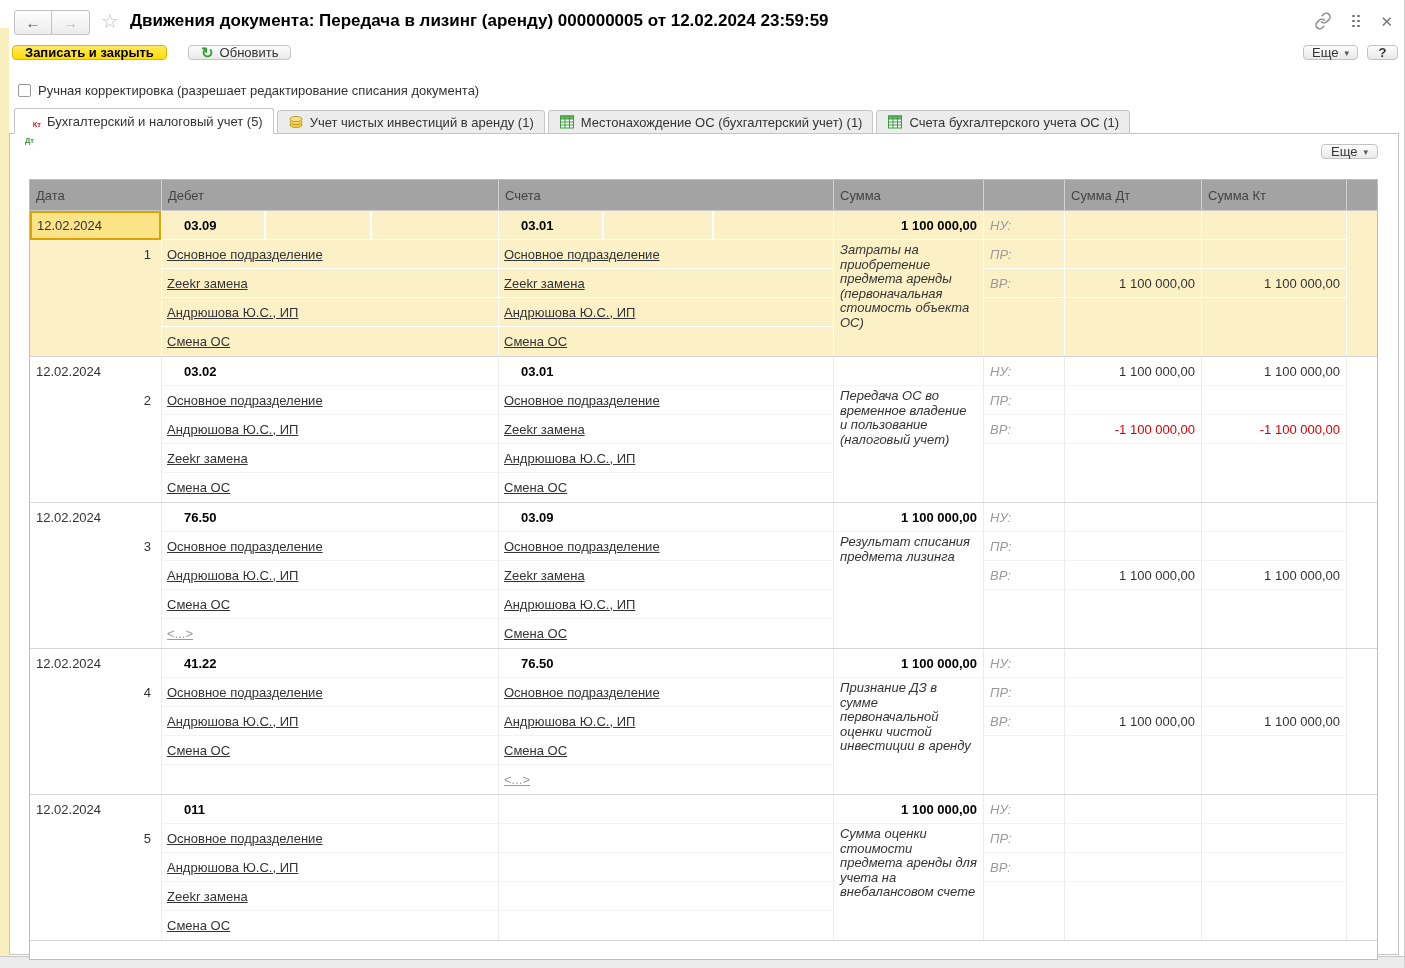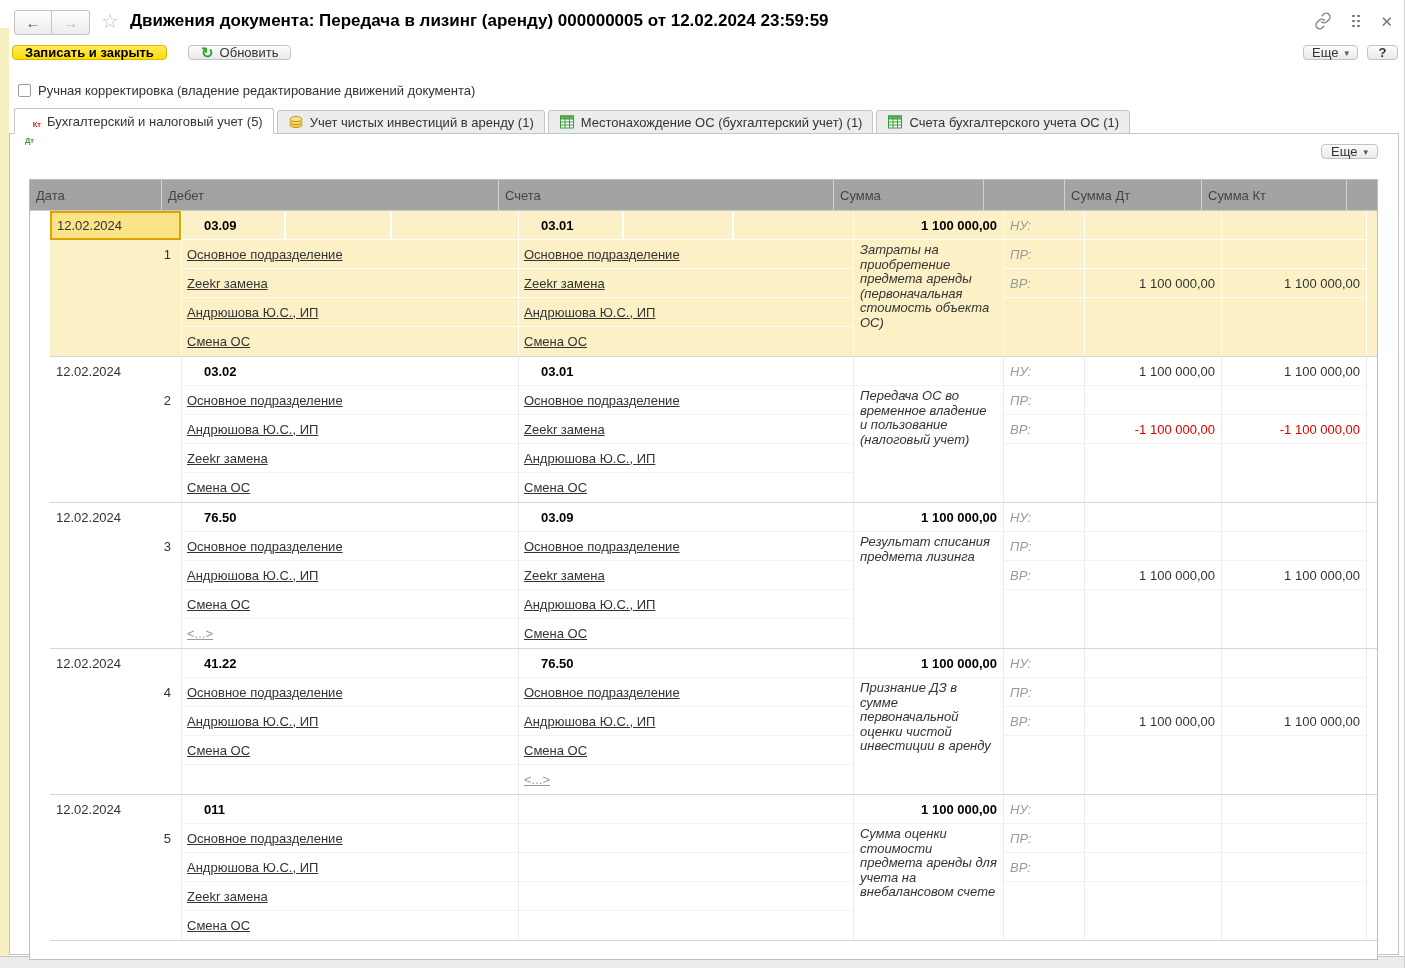--- a/index.html
+++ b/index.html
@@ -63,21 +63,21 @@
   .panel{position:absolute;left:9px;top:133px;width:1390px;height:822px;border:1px solid #c5c5c5;background:#fff;z-index:2;}
   .panel-more{position:absolute;right:20px;top:10px;width:57px;justify-content:center;padding:0 6px;}
 
   
   .dtable{position:absolute;left:19px;top:45px;width:1349px;border:1px solid #bdbdbd;background:#fff;}
   .thead{display:flex;height:31px;background:#a3a3a3;border-bottom:1px solid #c9c9c9;}
   .th{display:flex;align-items:center;padding-left:6px;color:#444;border-right:1px solid #d2d2d2;}
   .th:last-child{border-right:none;}
   .cw0{width:132px;}.cw1{width:337px;}.cw2{width:335px;}.cw3{width:150px;}
   .cw4{width:81px;}.cw5{width:137px;}.cw6{width:145px;}.cw7{width:31px;flex:1;}
-  .trow{display:flex;border-bottom:1px solid #d6d6d6;margin-left:20px;}
+  .trow{display:flex;border-bottom:1px solid #d6d6d6;}
   .trow.sel{background:var(--sel-row);}
   .tcol{border-right:1px solid #ececec;display:flex;flex-direction:column;}
   .trow.sel .tcol{border-right-color:#fff;}
   .tcol:last-child{border-right:none;}
   .ln{height:29px;flex:none;display:flex;align-items:center;border-bottom:1px solid #f3f3f3;position:relative;}
   .trow.sel .ln{border-bottom-color:rgba(255,255,255,.95);}
   .ln.noline,.ln:last-child{border-bottom:none;}
   .acct{font-weight:bold;color:#000;padding-left:22px;}
   .sub{padding-left:5px;color:#333;text-decoration:underline;}
   .sub.ph{color:#9a9a9a;}
@@ -137,21 +137,21 @@
       <span>Еще</span>
       <span class="caret">▾</span>
     </button>
     <button class="btn btn-help">
       <span>?</span>
     </button>
   </div>
 
   <div class="chkrow">
     <span class="chk"></span>
-    <span>Ручная корректировка (владение редактирование движений документа)</span>
+    <span>Ручная корректировка (разрешает редактирование списания документа)</span>
   </div>
 
   <div class="tabbar">
     <div class="tab active">
       <span class="ic16">
         <span class="dtkt-dt">Дт</span>
           <span class="dtkt-kt">Кт</span>
       </span>
       <span>Бухгалтерский и налоговый учет (5)</span>
     </div>

